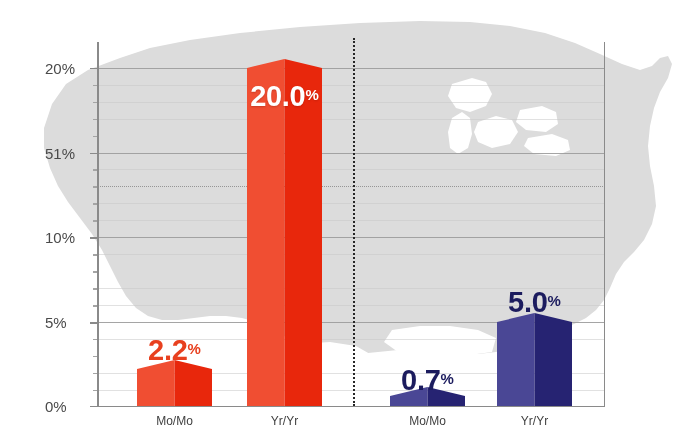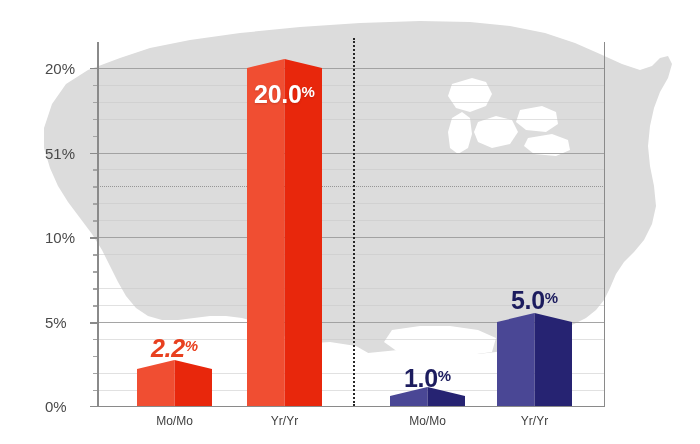--- a/index.html
+++ b/index.html
@@ -48,23 +48,23 @@
 
   
   .bar{position:absolute;bottom:1.5px;}
   .bar svg{display:block;width:100%;height:100%;}
 
   
   .datalabel{
     position:absolute;white-space:nowrap;font-weight:bold;
     line-height:1;letter-spacing:-.3px;
   }
-  .datalabel .num{font-size:25px;}
+  .datalabel .num{font-size:29px;}
   .datalabel .pct{font-size:15px;vertical-align:super;font-weight:bold;letter-spacing:0;}
-  .dl-red{color:#e8401f;font-style:italic;}
+  .dl-red{color:#e8401f;}
   .dl-blue{color:#1c1c5e;}
   .dl-white{color:#ffffff;text-shadow:0 1px 2px rgba(120,20,0,.30);}
 
   
   .catlabel{
     position:absolute;top:372px;transform:translateX(-50%);
     font-size:12px;color:#3f3f3f;white-space:nowrap;
   }
 </style>
 </head>
@@ -189,21 +189,21 @@
 
     <div class="datalabel dl-red" style="left:77.5px;top:294px;transform:translateX(-50%);">
       <span class="num">2.2</span><span class="pct">%</span>
     </div>
 
     <div class="datalabel dl-white" style="left:187.5px;top:40px;transform:translateX(-50%);">
       <span class="num">20.0</span><span class="pct">%</span>
     </div>
 
     <div class="datalabel dl-blue" style="left:330.5px;top:324px;transform:translateX(-50%);">
-      <span class="num">1.0</span><span class="pct">%</span>
+      <span class="num">0.7</span><span class="pct">%</span>
     </div>
 
     <div class="datalabel dl-blue" style="left:437.5px;top:246px;transform:translateX(-50%);">
       <span class="num">5.0</span><span class="pct">%</span>
     </div>
 
     <div class="catlabel" style="left:77.5px">Mo/Mo</div>
     <div class="catlabel" style="left:187.5px">Yr/Yr</div>
     <div class="catlabel" style="left:330.5px">Mo/Mo</div>
     <div class="catlabel" style="left:437.5px">Yr/Yr</div>

